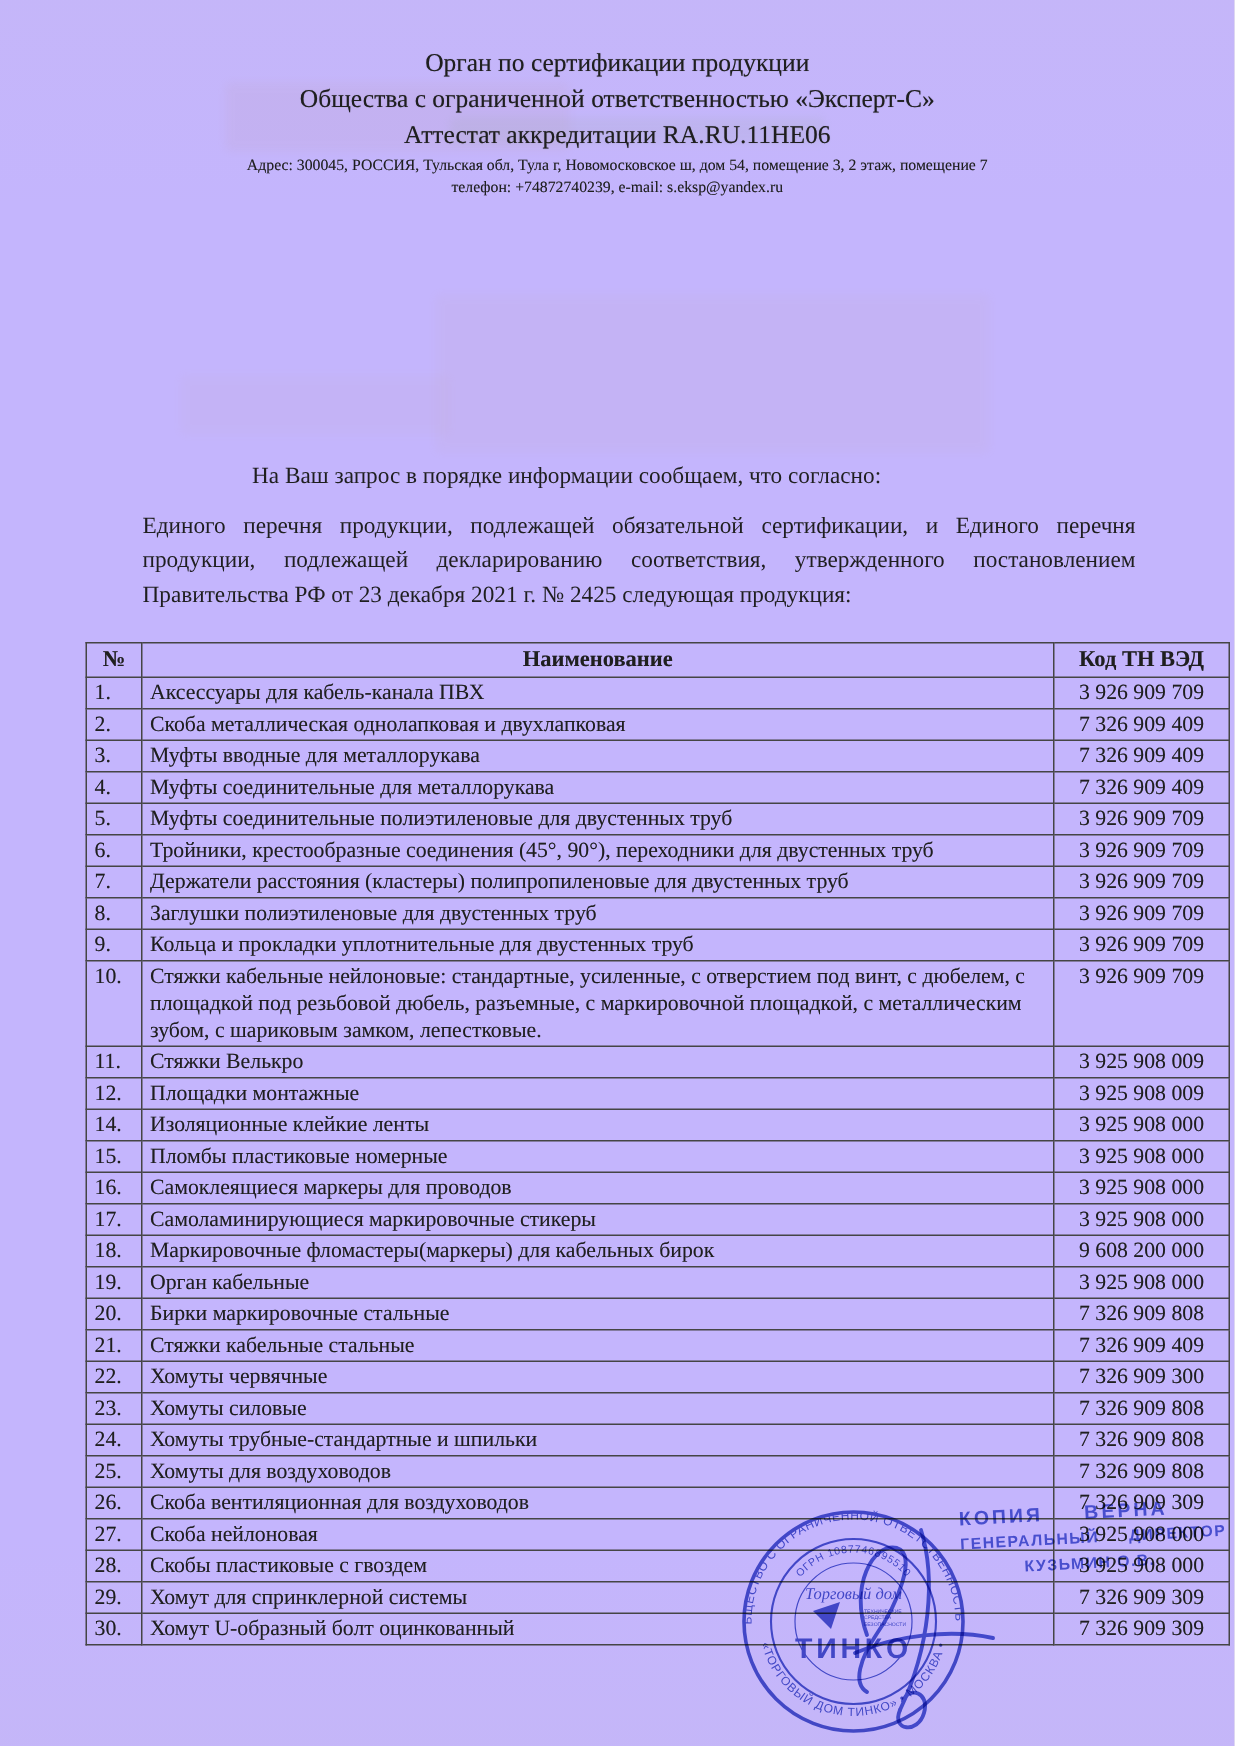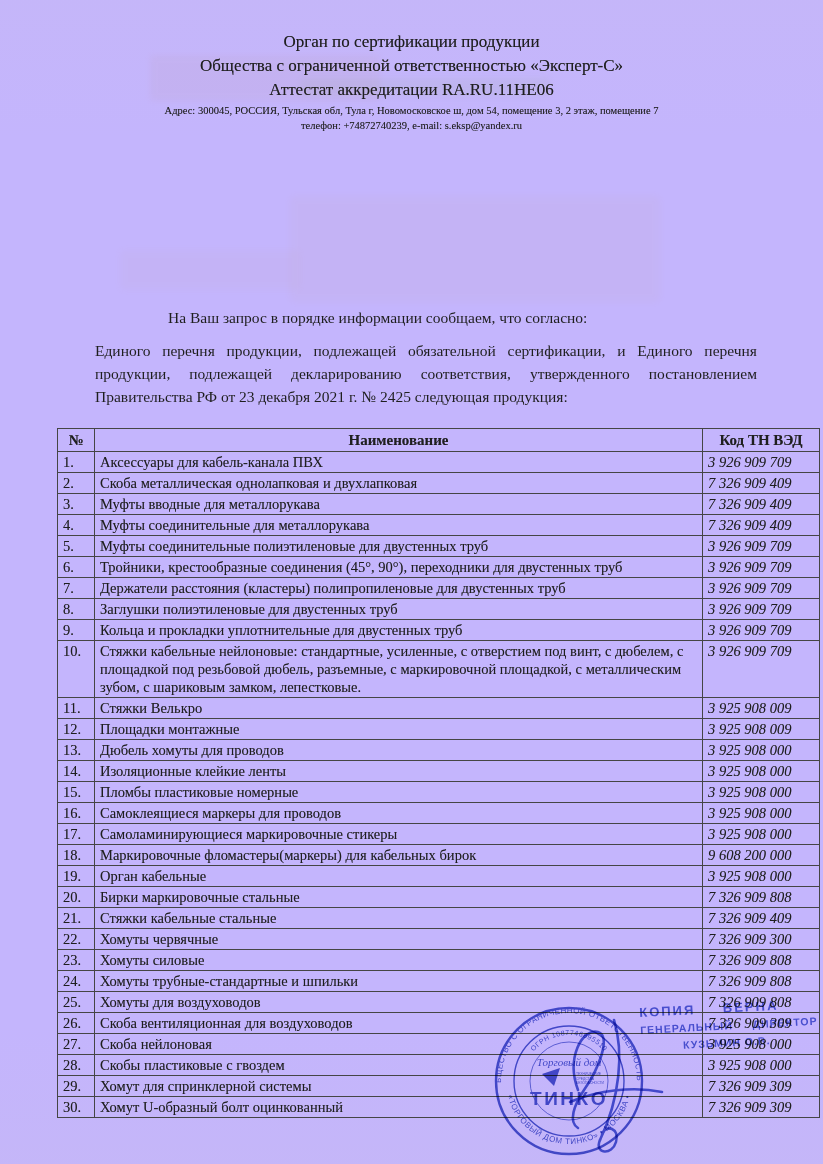--- a/index.html
+++ b/index.html
@@ -29,21 +29,21 @@
   table.products{
     position:absolute;top:428px;left:57px;width:763px;
     border-collapse:collapse;font-size:14.5px;
   }
   table.products th,table.products td{
     border:1px solid #454545;padding:1px 5px;line-height:18px;vertical-align:top;
     text-shadow:0 0 .4px rgba(40,40,40,.4);
   }
   table.products th{font-weight:bold;text-align:center;font-size:15px;padding:2px 4px;}
   td.c-num{width:26px;}
-  td.c-code{width:106px;white-space:nowrap;vertical-align:middle;font-style:italic;}
+  td.c-code{width:106px;text-align:center;white-space:nowrap;vertical-align:middle;}
 
   .copy-stamp{
     position:absolute;left:640px;top:1000px;width:190px;
     transform:rotate(-3deg);color:#4054c8;opacity:.85;mix-blend-mode:multiply;
     font-family:"Liberation Sans","DejaVu Sans",sans-serif;font-weight:bold;
   }
   .cs1{font-size:13px;letter-spacing:2px;word-spacing:22px;}
   .cs2{font-size:10.5px;letter-spacing:1px;word-spacing:16px;margin-top:4px;}
   .cs3{font-size:10.5px;letter-spacing:1px;margin-top:5px;margin-left:42px;}
 
@@ -147,25 +147,20 @@
           <td class="c-name">Стяжки Велькро</td>
           <td class="c-code">3 925 908 009</td>
         </tr>
 
         <tr>
           <td class="c-num">12.</td>
           <td class="c-name">Площадки монтажные</td>
           <td class="c-code">3 925 908 009</td>
         </tr>
 
-        <tr>
-          <td class="c-num">13.</td>
-          <td class="c-name">Дюбель хомуты для проводов</td>
-          <td class="c-code">3 925 908 000</td>
-        </tr>
 
         <tr>
           <td class="c-num">14.</td>
           <td class="c-name">Изоляционные клейкие ленты</td>
           <td class="c-code">3 925 908 000</td>
         </tr>
 
         <tr>
           <td class="c-num">15.</td>
           <td class="c-name">Пломбы пластиковые номерные</td>

